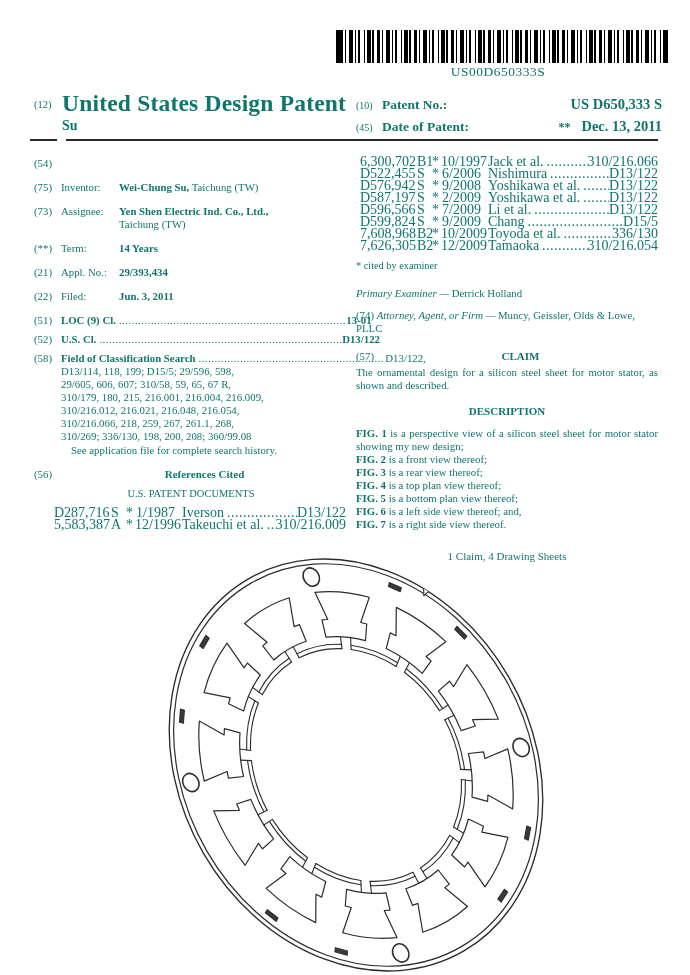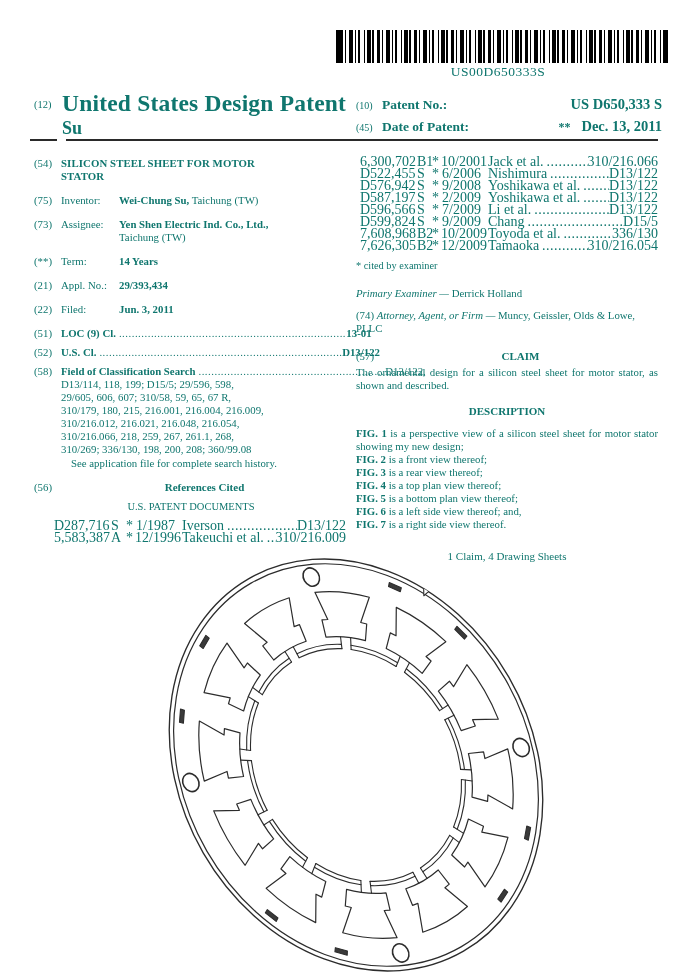--- a/index.html
+++ b/index.html
@@ -17,21 +17,21 @@
       #000 15px 16px,#fff 16px 18px,#000 18px 20px,#fff 20px 24px,#000 24px 25px,
       #fff 25px 27px,#000 27px 31px,#fff 31px 32px,#000 32px 34px,#fff 34px 37px);
   }
   .barcode-label{position:absolute;left:336px;top:64px;width:324px;text-align:center;
     font-size:13.5px;letter-spacing:.5px;}
   
   .hdr-left{position:absolute;left:34px;top:90px;width:312px;}
   .hdr-title-row{display:flex;align-items:flex-start;}
   .code12{font-size:10.5px;width:28px;flex:none;padding-top:9px;}
   .hdr-title{font-size:23.5px;font-weight:bold;white-space:nowrap;letter-spacing:.2px;}
-  .hdr-author{font-size:18px;font-weight:bold;margin-left:28px;margin-top:1px;}
+  .hdr-author{font-size:14px;font-weight:bold;margin-left:28px;margin-top:1px;}
   .hdr-right{position:absolute;left:356px;top:96px;width:306px;}
   .hr-row{display:flex;align-items:baseline;margin-bottom:5px;}
   .hr-code{font-size:10px;width:26px;flex:none;}
   .hr-label{font-weight:bold;font-size:13.5px;white-space:nowrap;}
   .hr-right{margin-left:auto;display:flex;align-items:baseline;}
   .hr-stars{font-weight:bold;font-size:12px;margin-right:11px;}
   .hr-value{font-weight:bold;font-size:14.5px;white-space:nowrap;}
   .rule-a{position:absolute;top:139px;left:30px;width:27px;height:2px;background:#2a2a2a;}
   .rule-b{position:absolute;top:139px;left:66px;width:592px;height:2px;background:#2a2a2a;}
   
@@ -103,21 +103,20 @@
     </div>
   </div>
 
   <div class="rule-a"></div>
   <div class="rule-b"></div>
 
   <div class="col-left">
 
     <div class="field f54">
       <span class="fnum">(54)</span>
-      <span class="fval">SILICON STEEL SHEET FOR MOTOR STATOR</span>
     </div>
 
     <div class="field">
       <span class="fnum">(75)</span>
       <span class="flabel">Inventor:</span>
       <span class="fval"><span class="b">Wei-Chung Su,</span><span> Taichung (TW)</span></span>
     </div>
 
     <div class="field">
       <span class="fnum">(73)</span>
@@ -212,21 +211,21 @@
     </div>
   </div>
 
   <div class="col-right">
 
     <div class="right-refs">
       <div class="ref">
         <span class="r-num">6,300,702</span>
         <span class="r-kind">B1</span>
         <span class="r-star">*</span>
-        <span class="r-date">10/2001</span>
+        <span class="r-date">10/1997</span>
         <span class="r-name">Jack et al.</span>
         <span class="dots">................................................................................</span>
         <span class="r-cls">310/216.066</span>
       </div>
       <div class="ref">
         <span class="r-num">D522,455</span>
         <span class="r-kind">S</span>
         <span class="r-star">*</span>
         <span class="r-date">6/2006</span>
         <span class="r-name">Nishimura</span>

